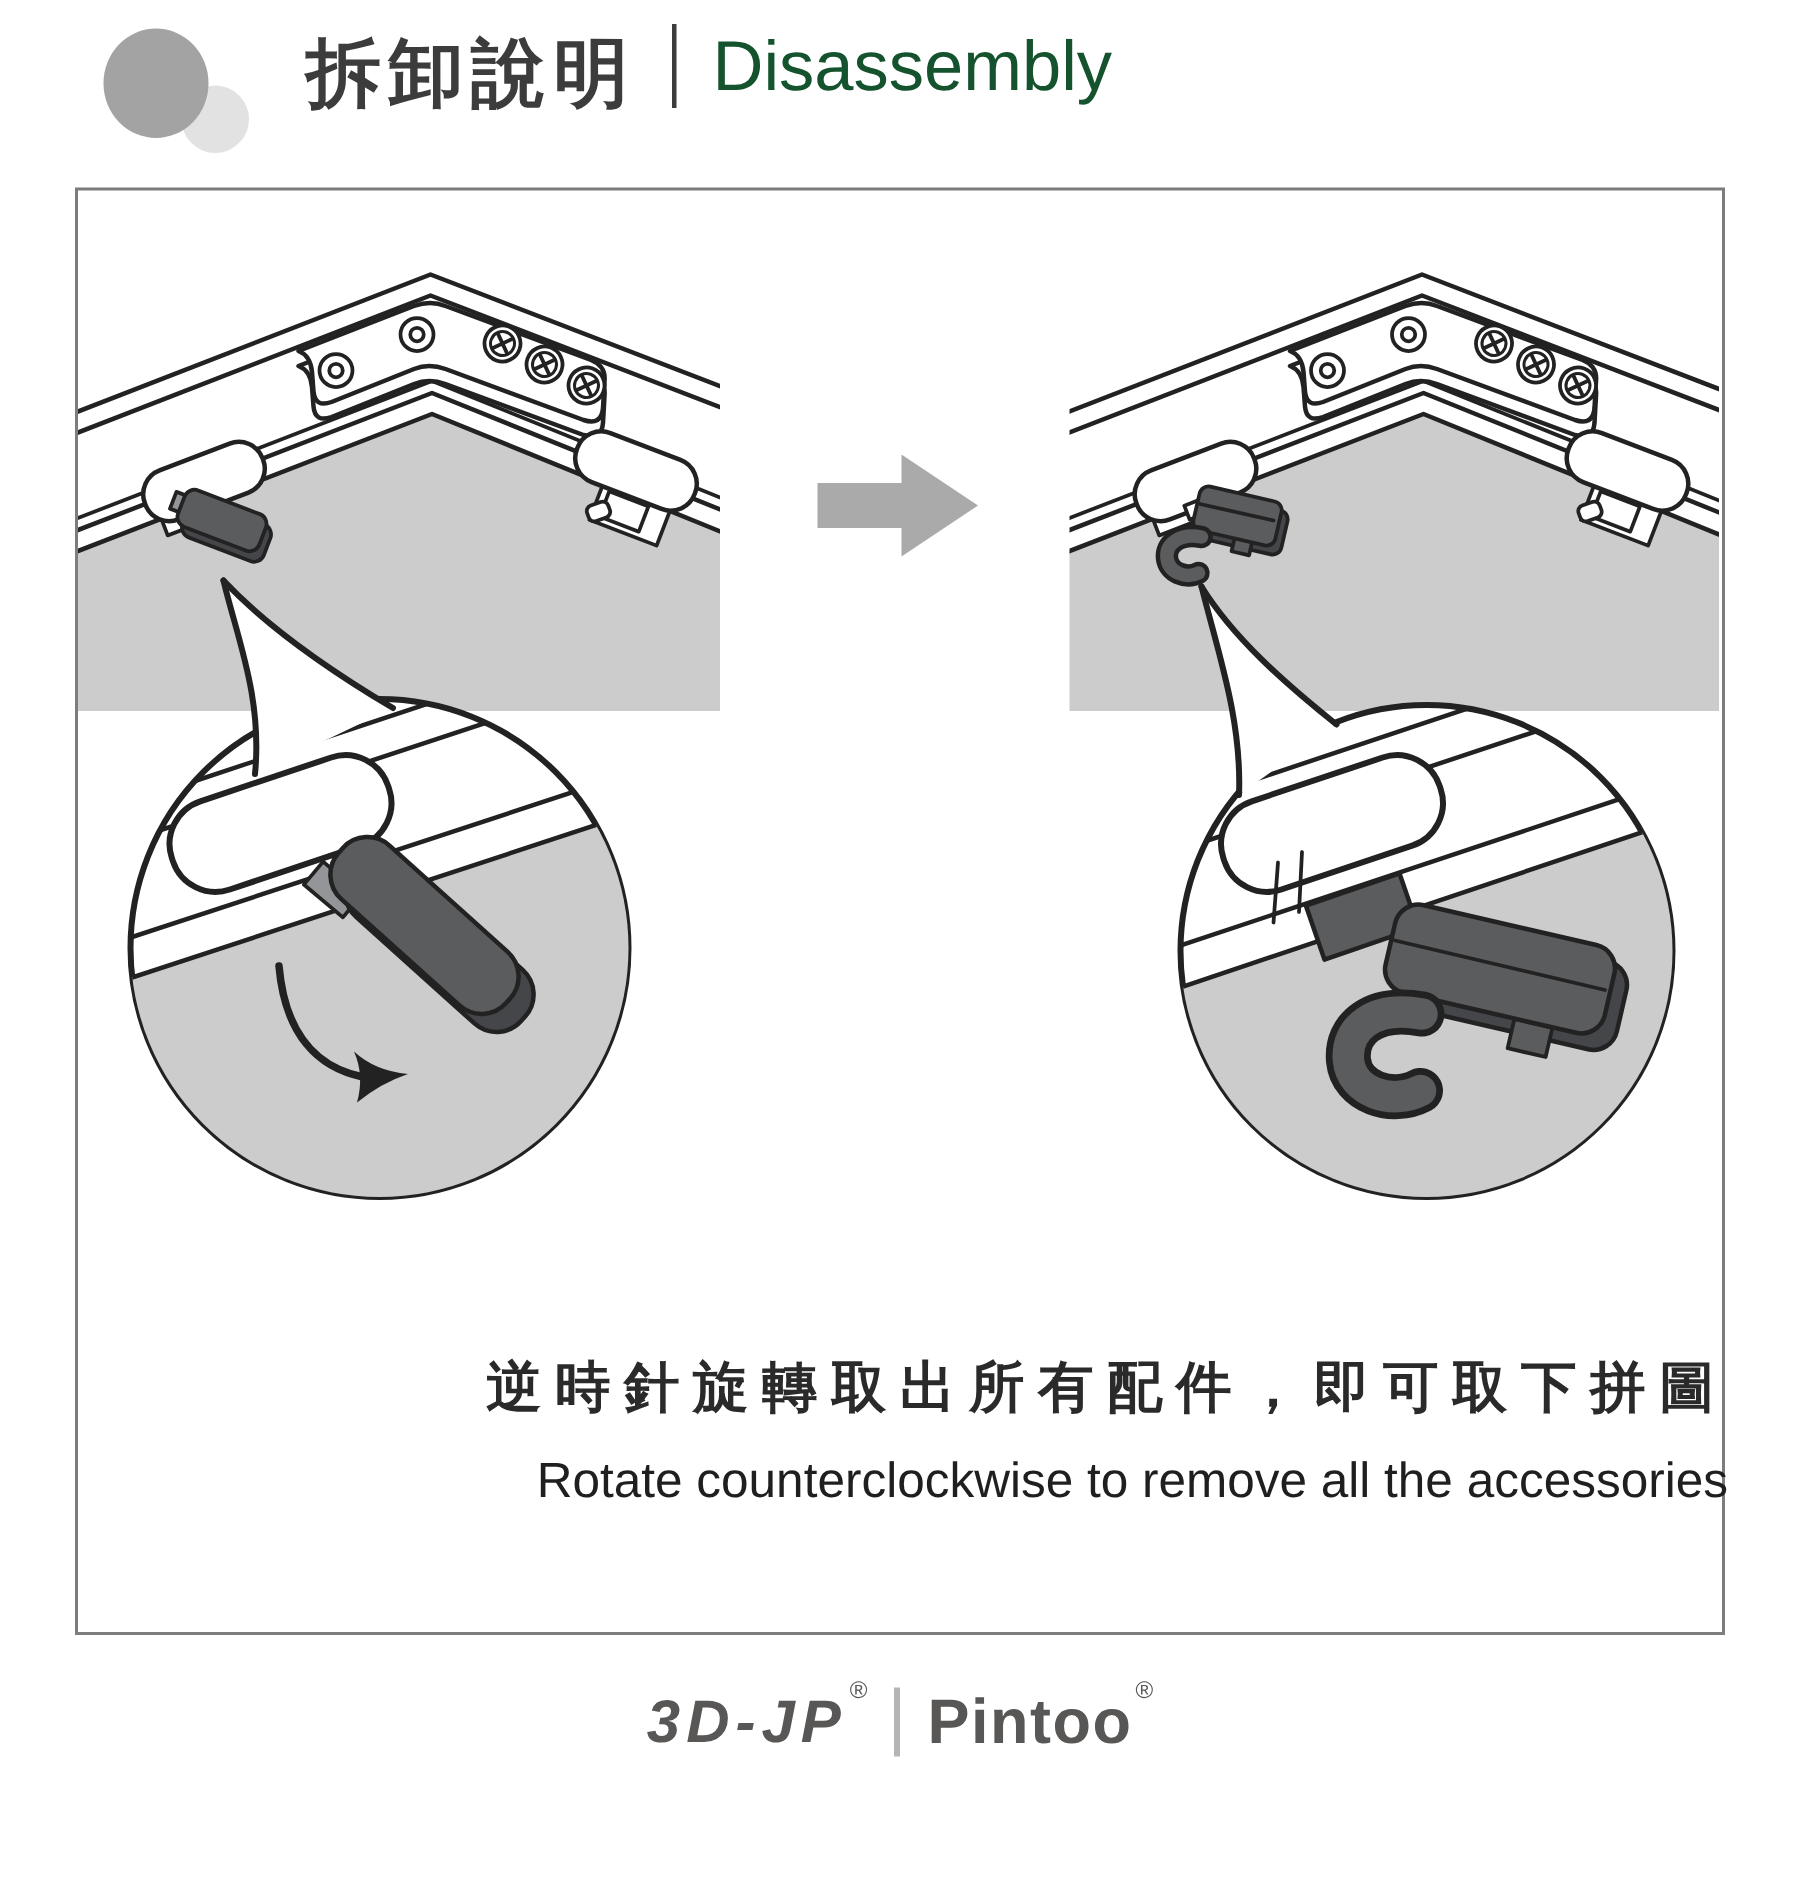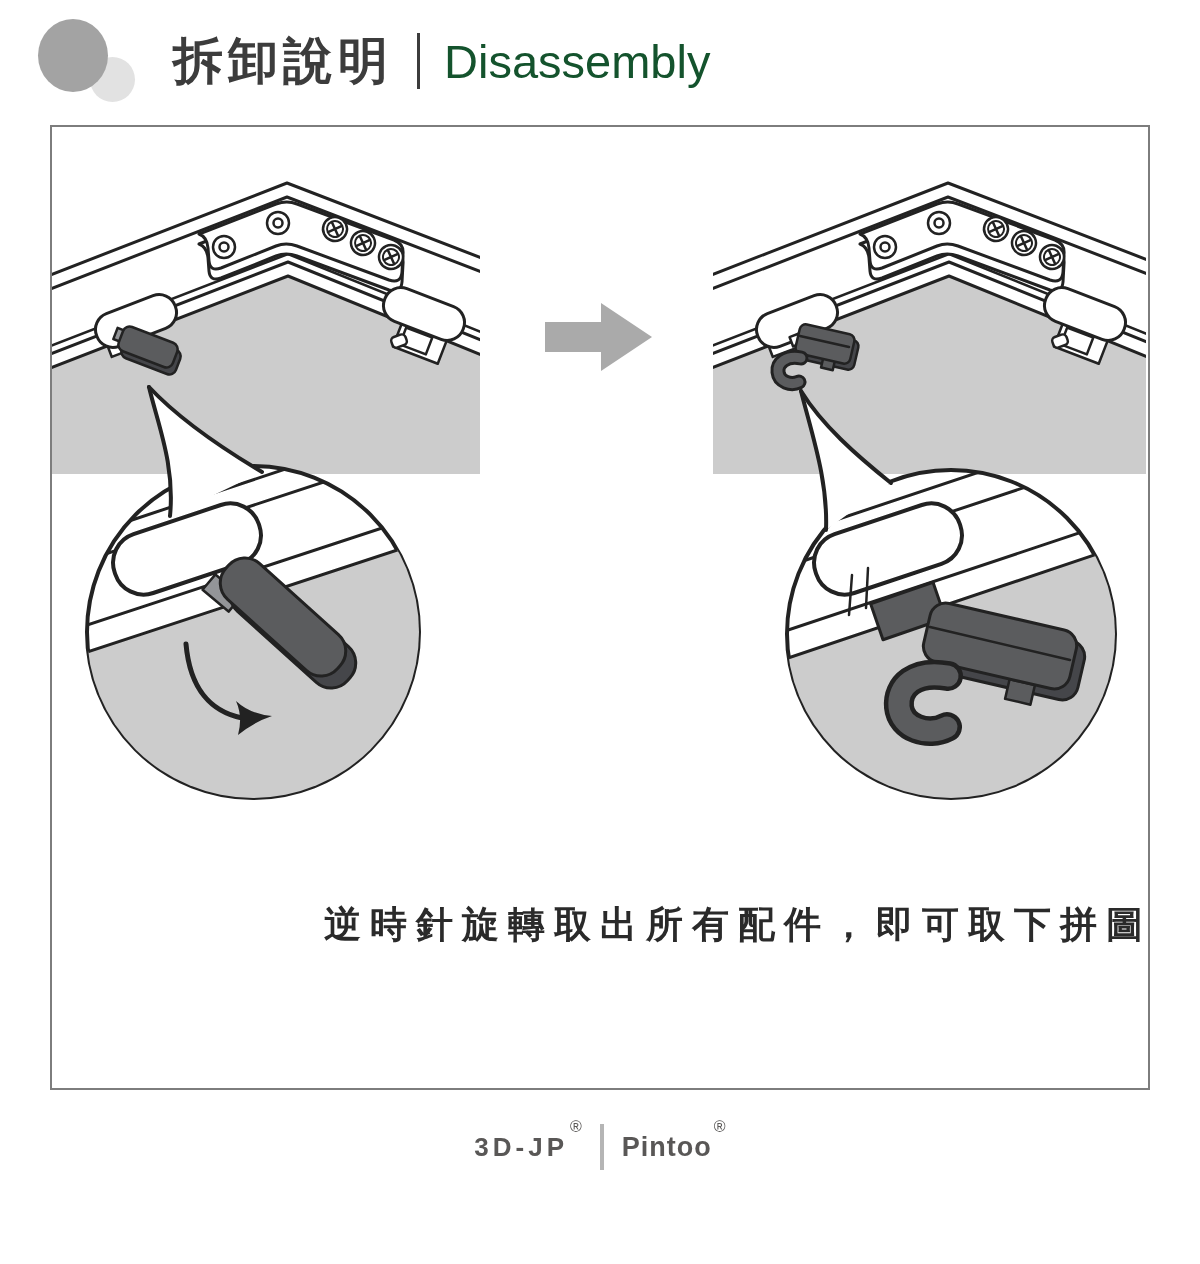--- a/index.html
+++ b/index.html
@@ -1,21 +1,21 @@
 <!DOCTYPE html>
 <html style="--line: #222222; --puzzle-gray: #cccccc; --clip-dark: #5b5c5e; --clip-shadow: #45464a; --connector-gray: #939598; --arrow-gray: #aaaaaa; --border-gray: #7d7d7d; --title-gray: #3c3c3c; --text-dark: #2a2a2a; --brand-gray: #595756; --logo-circle-dark: #a3a3a3; --logo-circle-light: #e2e2e2; --divider-light: #b5b5b5;"><head>
 <meta charset="utf-8">
 <style>
   html,body{margin:0;padding:0;}
   body{
     width:1200px;height:1264px;position:relative;background:#ffffff;
     font-family:"Liberation Sans","DejaVu Sans",sans-serif;overflow:hidden;
   }
   
-  .header{position:absolute;left:38px;top:16px;display:flex;align-items:center;}
+  .header{position:absolute;left:69px;top:16px;display:flex;}
   .logo-mark{position:relative;width:99px;height:90px;flex:0 0 auto;}
   .dot-dark{position:absolute;left:0;top:3px;width:70px;height:73px;border-radius:50%;
     background:var(--logo-circle-dark);z-index:2;}
   .dot-light{position:absolute;left:52px;top:41px;width:45px;height:45px;border-radius:50%;
     background:var(--logo-circle-light);z-index:1;}
   .title-zh{margin:0 0 0 36px;font-size:50px;font-weight:bold;letter-spacing:5px;
     color:var(--title-gray);white-space:nowrap;}
   .title-divider{width:3px;height:56px;background:var(--title-gray);margin:0 24px;}
   .title-en{margin:0;font-size:47px;font-weight:normal;color:#14532d;white-space:nowrap;letter-spacing:0px;}
   
@@ -41,22 +41,22 @@
   .hookI2{fill:none;stroke:var(--clip-dark);stroke-width:21;stroke-linecap:round;}
   .arrow-gray{fill:var(--arrow-gray);stroke:none;}
   
   .inst{position:absolute;left:50px;top:898px;width:1100px;text-align:right;}
   .inst-zh{font-size:37px;font-weight:bold;letter-spacing:9px;color:var(--text-dark);white-space:nowrap;}
   .inst-en{font-size:33px;color:#1f1f1f;margin-top:16px;line-height:1.28;}
   
   .footer{position:absolute;left:0;top:1124px;width:1200px;display:flex;
     align-items:center;justify-content:center;}
   .brand{font-weight:bold;color:var(--brand-gray);white-space:nowrap;}
-  .brand-left{font-size:26px;letter-spacing:4px;}
-  .brand-right{font-size:27px;letter-spacing:1px;}
+  .brand-left{font-size:40px;letter-spacing:4px;font-style:italic;}
+  .brand-right{font-size:42px;letter-spacing:1px;}
   .reg{font-size:16px;font-weight:normal;position:relative;top:-20px;margin-left:2px;color:var(--brand-gray);}
   .brand-divider{width:4px;height:46px;background:var(--divider-light);margin:0 18px;}
 </style>
 </head>
 <body>
 
 <div class="header">
   <div class="logo-mark">
     <div class="dot-light"></div>
     <div class="dot-dark"></div>
@@ -193,20 +193,21 @@
   </g>
 
   <path class="wfill" d="M 801,391 C 812,435 828,480 826,530 L 891,483 C 856,455 822,425 801,391 Z"></path>
   <path class="wline" d="M 801,391 C 812,435 828,480 826,530"></path>
   <path class="wline" d="M 801,391 C 822,425 856,455 891,483"></path>
 </svg>
 
   <div class="inst" style="left:0;top:773px;">
     <div class="inst-zh">逆時針旋轉取出所有配件，即可取下拼圖</div>
     <div class="inst-en">
+      <div>Rotate counterclockwise to remove all the accessories</div>
     </div>
   </div>
 </div>
 
 <div class="footer">
   <span class="brand brand-left">3D-JP</span>
   <span class="reg">®</span>
   <span class="brand-divider"></span>
   <span class="brand brand-right">Pintoo</span>
   <span class="reg">®</span>

